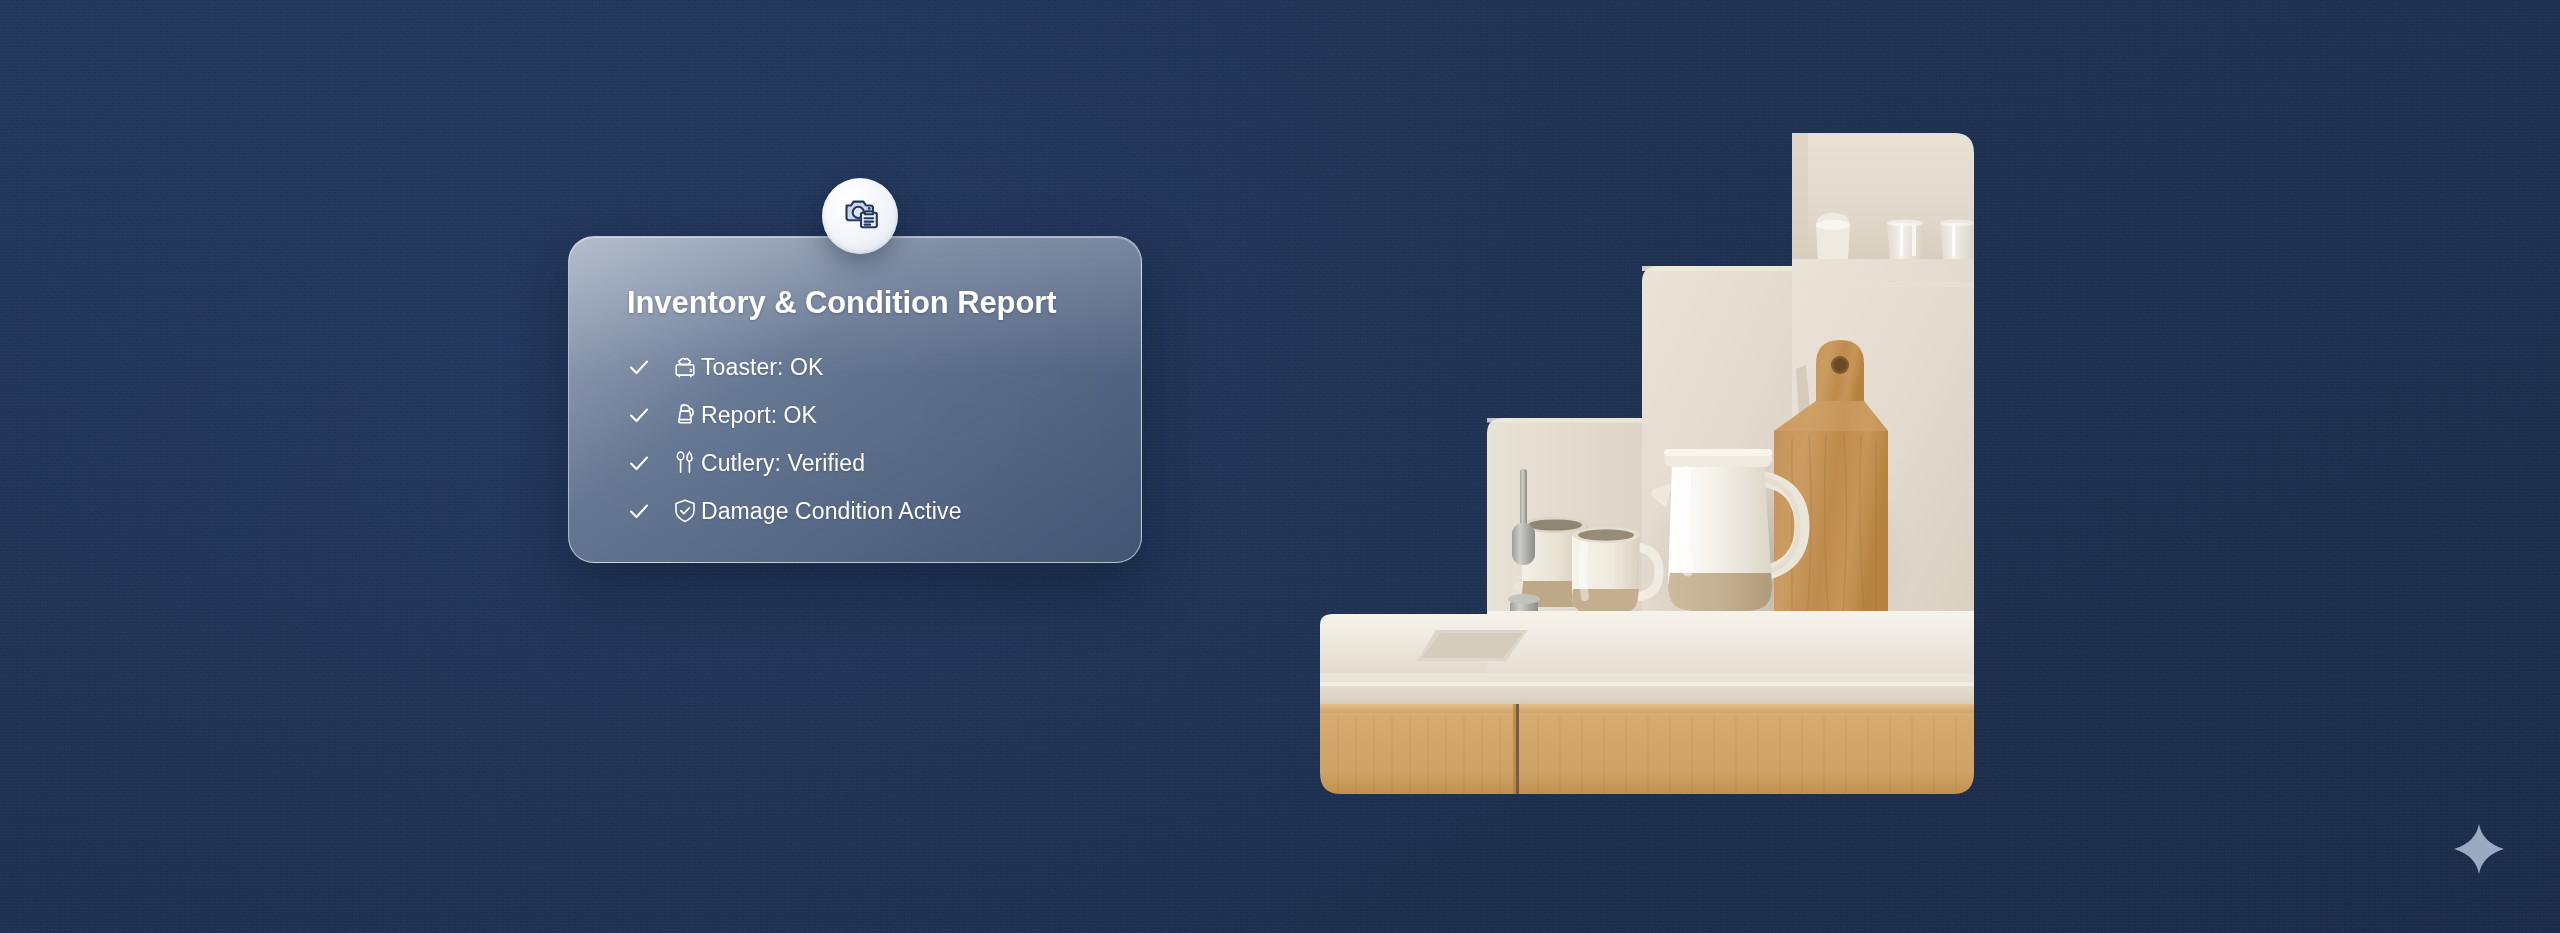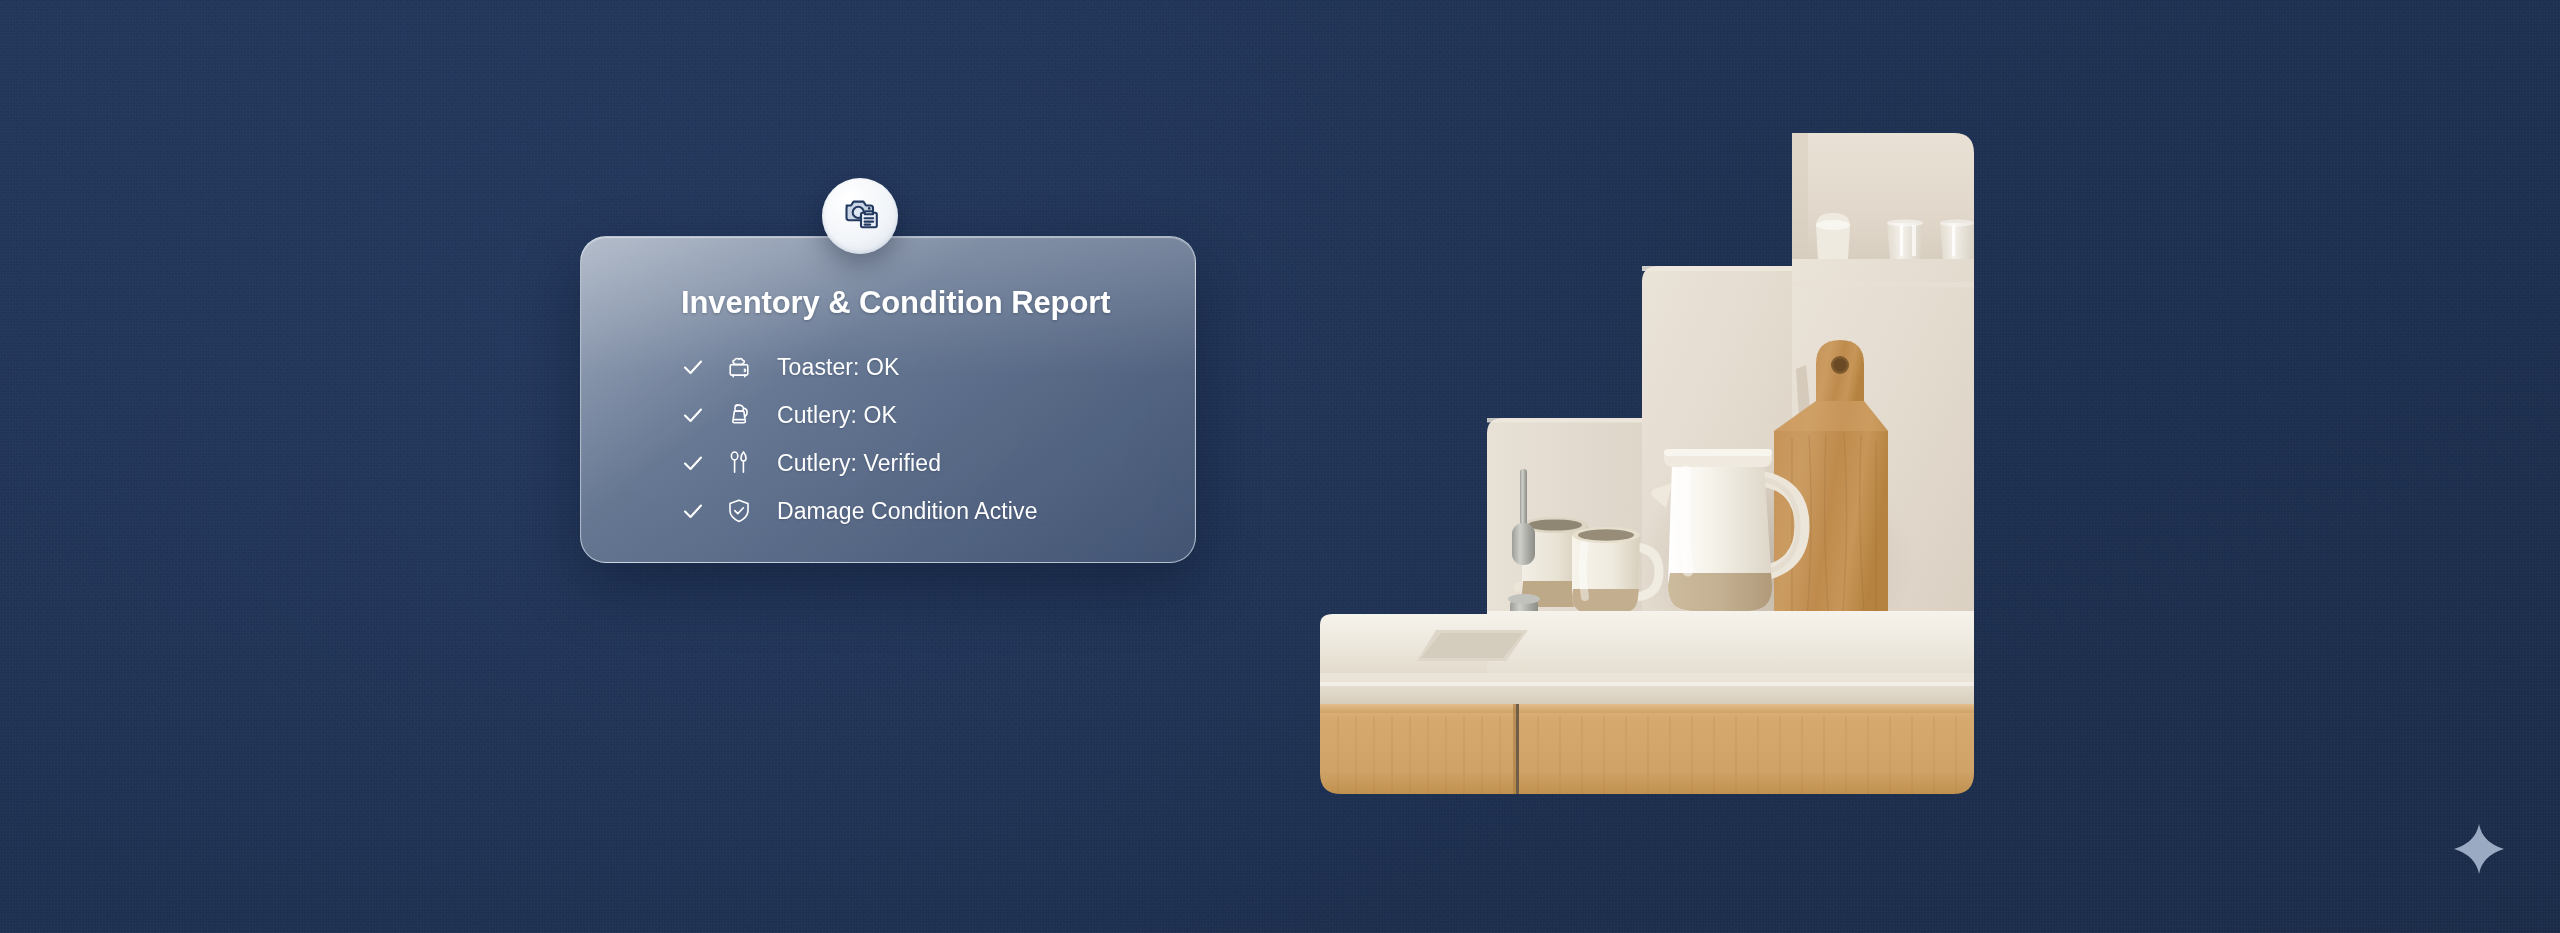--- a/index.html
+++ b/index.html
@@ -27,34 +27,33 @@
     background-image:
       repeating-linear-gradient(0deg, rgba(255,255,255,0.018) 0px, rgba(255,255,255,0.018) 1px, rgba(0,0,0,0) 1px, rgba(0,0,0,0) 3px),
       repeating-linear-gradient(90deg, rgba(255,255,255,0.016) 0px, rgba(255,255,255,0.016) 1px, rgba(0,0,0,0) 1px, rgba(0,0,0,0) 3px),
       repeating-linear-gradient(45deg, rgba(0,0,0,0.022) 0px, rgba(0,0,0,0.022) 2px, rgba(0,0,0,0) 2px, rgba(0,0,0,0) 5px);
     opacity: .9;
   }
 
   
   .card {
     position: absolute;
-    left: 580px;
+    left: 568px;
     top: 236px;
     width: 572px;
     height: 325px;
     border-radius: 26px;
     background:
       linear-gradient(145deg, rgba(214,221,231,0.72) 0%, rgba(150,165,186,0.58) 38%, rgba(96,113,141,0.52) 100%);
     border: 1.5px solid rgba(236,242,250,0.62);
     box-shadow:
       0 24px 60px rgba(8,17,36,0.42),
       inset 0 1px 1px rgba(255,255,255,0.45);
     backdrop-filter: blur(18px);
     overflow: hidden;
-    padding-left: 42px;
   }
   .card::after {
     content: "";
     position: absolute;
     inset: 0;
     border-radius: 26px;
     background: linear-gradient(180deg, rgba(255,255,255,0.18) 0%, rgba(255,255,255,0) 42%);
     pointer-events: none;
   }
   .card-inner {
@@ -91,21 +90,20 @@
   }
   .item-icon {
     width: 32px;
     flex: 0 0 32px;
     margin-left: 12px;
     display: flex;
     align-items: center;
     justify-content: center;
   }
   .item-label {
-    margin-left: 22px;
     color: #ffffff;
     font-size: 23px;
     font-weight: normal;
     letter-spacing: 0.1px;
     text-shadow: 0 1px 2px rgba(14,26,48,0.22);
     white-space: nowrap;
     text-align: right;
   }
 
   
@@ -433,21 +431,21 @@
           </span>
           <span class="item-icon">
             <svg width="28" height="28" viewBox="0 0 28 28" fill="none" stroke="#ffffff" stroke-width="1.6" stroke-linecap="round" stroke-linejoin="round">
               <path d="M11.6 4.6 q3.4 -1.1 5.6 .6 q1.3 1 1.2 2.6 l-.3 2.2 l-7.8 0 l-.4 -2.3 q-.3 -2 1.7 -3.1 Z"></path>
               <path d="M9.4 10.2 l9.4 0 l1.5 9.9 q.2 1.6 -1.4 1.6 l-9.6 0 q-1.6 0 -1.4 -1.6 Z"></path>
               <path d="M18.9 7.2 q3.2 .6 3.2 4.1 q0 3.2 -2.5 4.3"></path>
               <path d="M9.1 18.6 l9.9 0"></path>
               <path d="M10.2 4.9 q.9 -1.4 2.6 -1.1"></path>
             </svg>
           </span>
-          <span class="item-label">Cutlery: OK</span>
+          <span class="item-label">Report: OK</span>
         </li>
 
         <li class="check-row">
           <span class="check-mark">
             <svg width="24" height="24" viewBox="0 0 24 24" fill="none" stroke="#ffffff" stroke-width="2.1" stroke-linecap="round" stroke-linejoin="round">
                 <path d="M4 12.5 L9.5 18 L20 6.5"></path>
               </svg>
           </span>
           <span class="item-icon">
             <svg width="28" height="28" viewBox="0 0 28 28" fill="none" stroke="#ffffff" stroke-width="1.6" stroke-linecap="round" stroke-linejoin="round">

